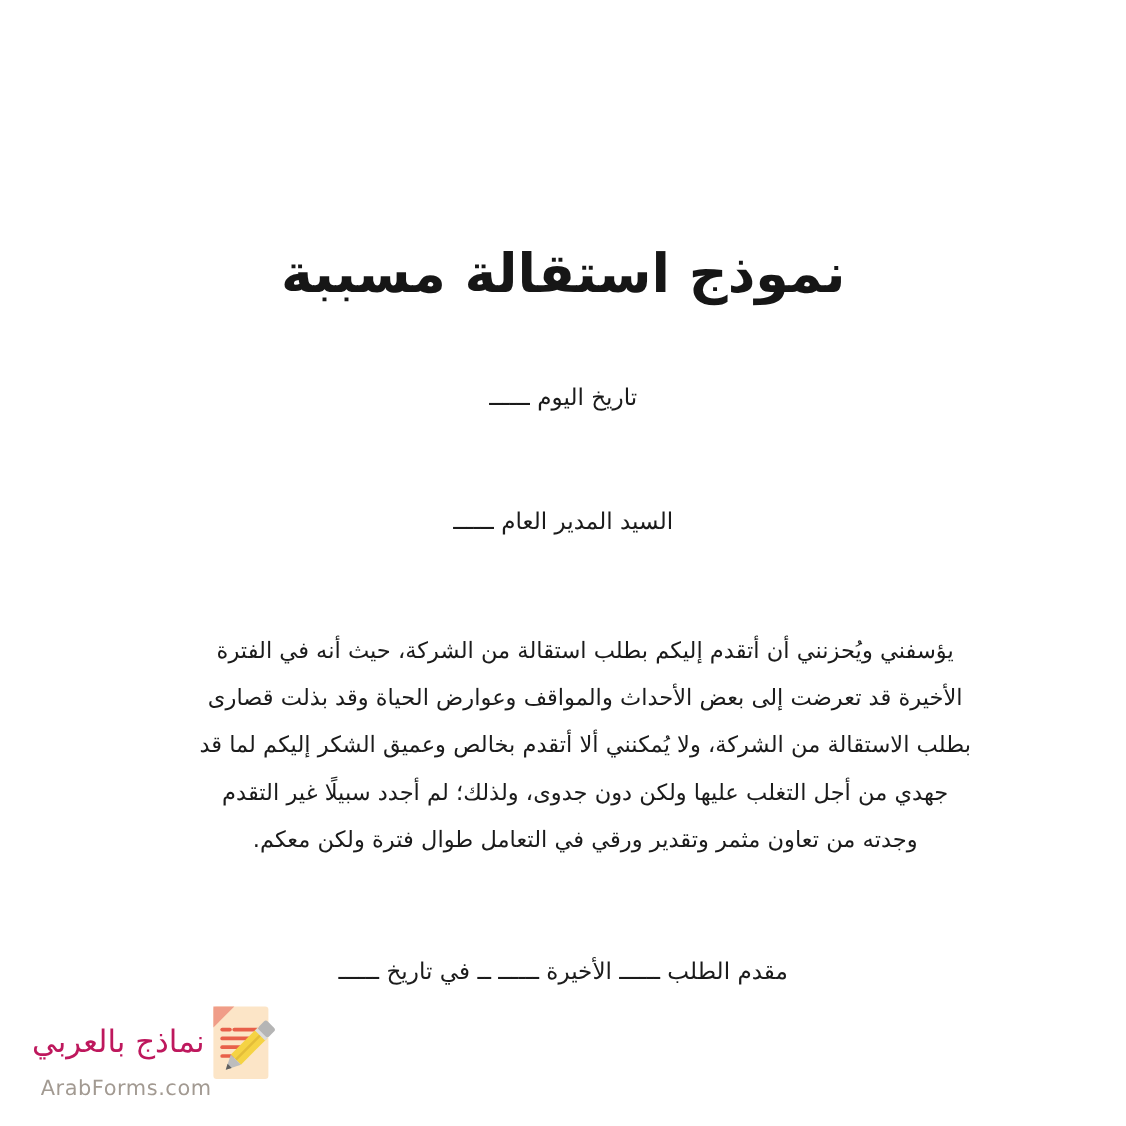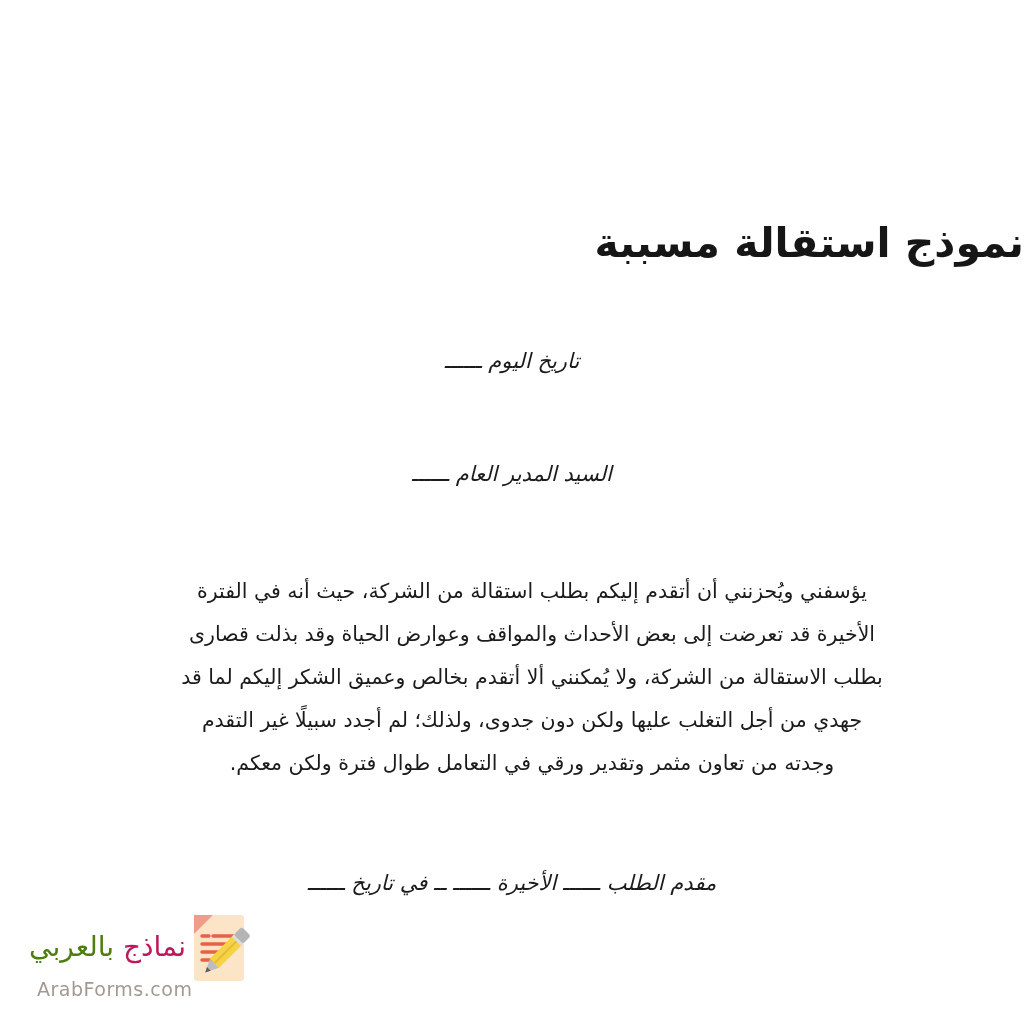--- a/index.html
+++ b/index.html
@@ -8,36 +8,35 @@
     width: 1024px;
     height: 1024px;
     background: #ffffff;
     color: #1b1b1b;
     font-family: "DejaVu Sans", "Liberation Sans", sans-serif;
     overflow: hidden;
   }
   .doc-title {
     position: absolute;
     top: 186px; left: 0; width: 100%;
-    text-align: right;
+    text-align: center;
     direction: rtl;
-    font-size: 41px;
+    font-size: 49px;
     line-height: 60px;
     color: #161616;
     white-space: nowrap;
   }
   .center-line {
     position: absolute;
     left: 0; width: 100%;
     text-align: center;
     direction: rtl;
     font-size: 21px;
     line-height: 43px;
     white-space: nowrap;
-    font-style: italic;
   }
   .date-line { top: 340px; }
   .recipient-line { top: 453px; }
   .body-paragraph {
     position: absolute;
     top: 570px; left: 0; width: 100%;
     text-align: center;
     direction: rtl;
     font-size: 20.5px;
     line-height: 43px;
@@ -50,21 +49,21 @@
   .logo-arabic {
     position: absolute;
     left: 30px; top: 924px; width: 156px;
     direction: rtl;
     text-align: center;
     font-size: 28px;
     line-height: 46px;
     white-space: nowrap;
   }
   .logo-word-models { color: #be185d; }
-  .logo-word-inarabic { color: #4d7c0f; }
+  .logo-word-inarabic { color: #be185d; }
   .logo-website {
     position: absolute;
     left: 37px; top: 974px;
     font-size: 19px;
     line-height: 30px;
     color: #a29a92;
     letter-spacing: 0.5px;
     direction: ltr;
   }
   .logo-icon {

